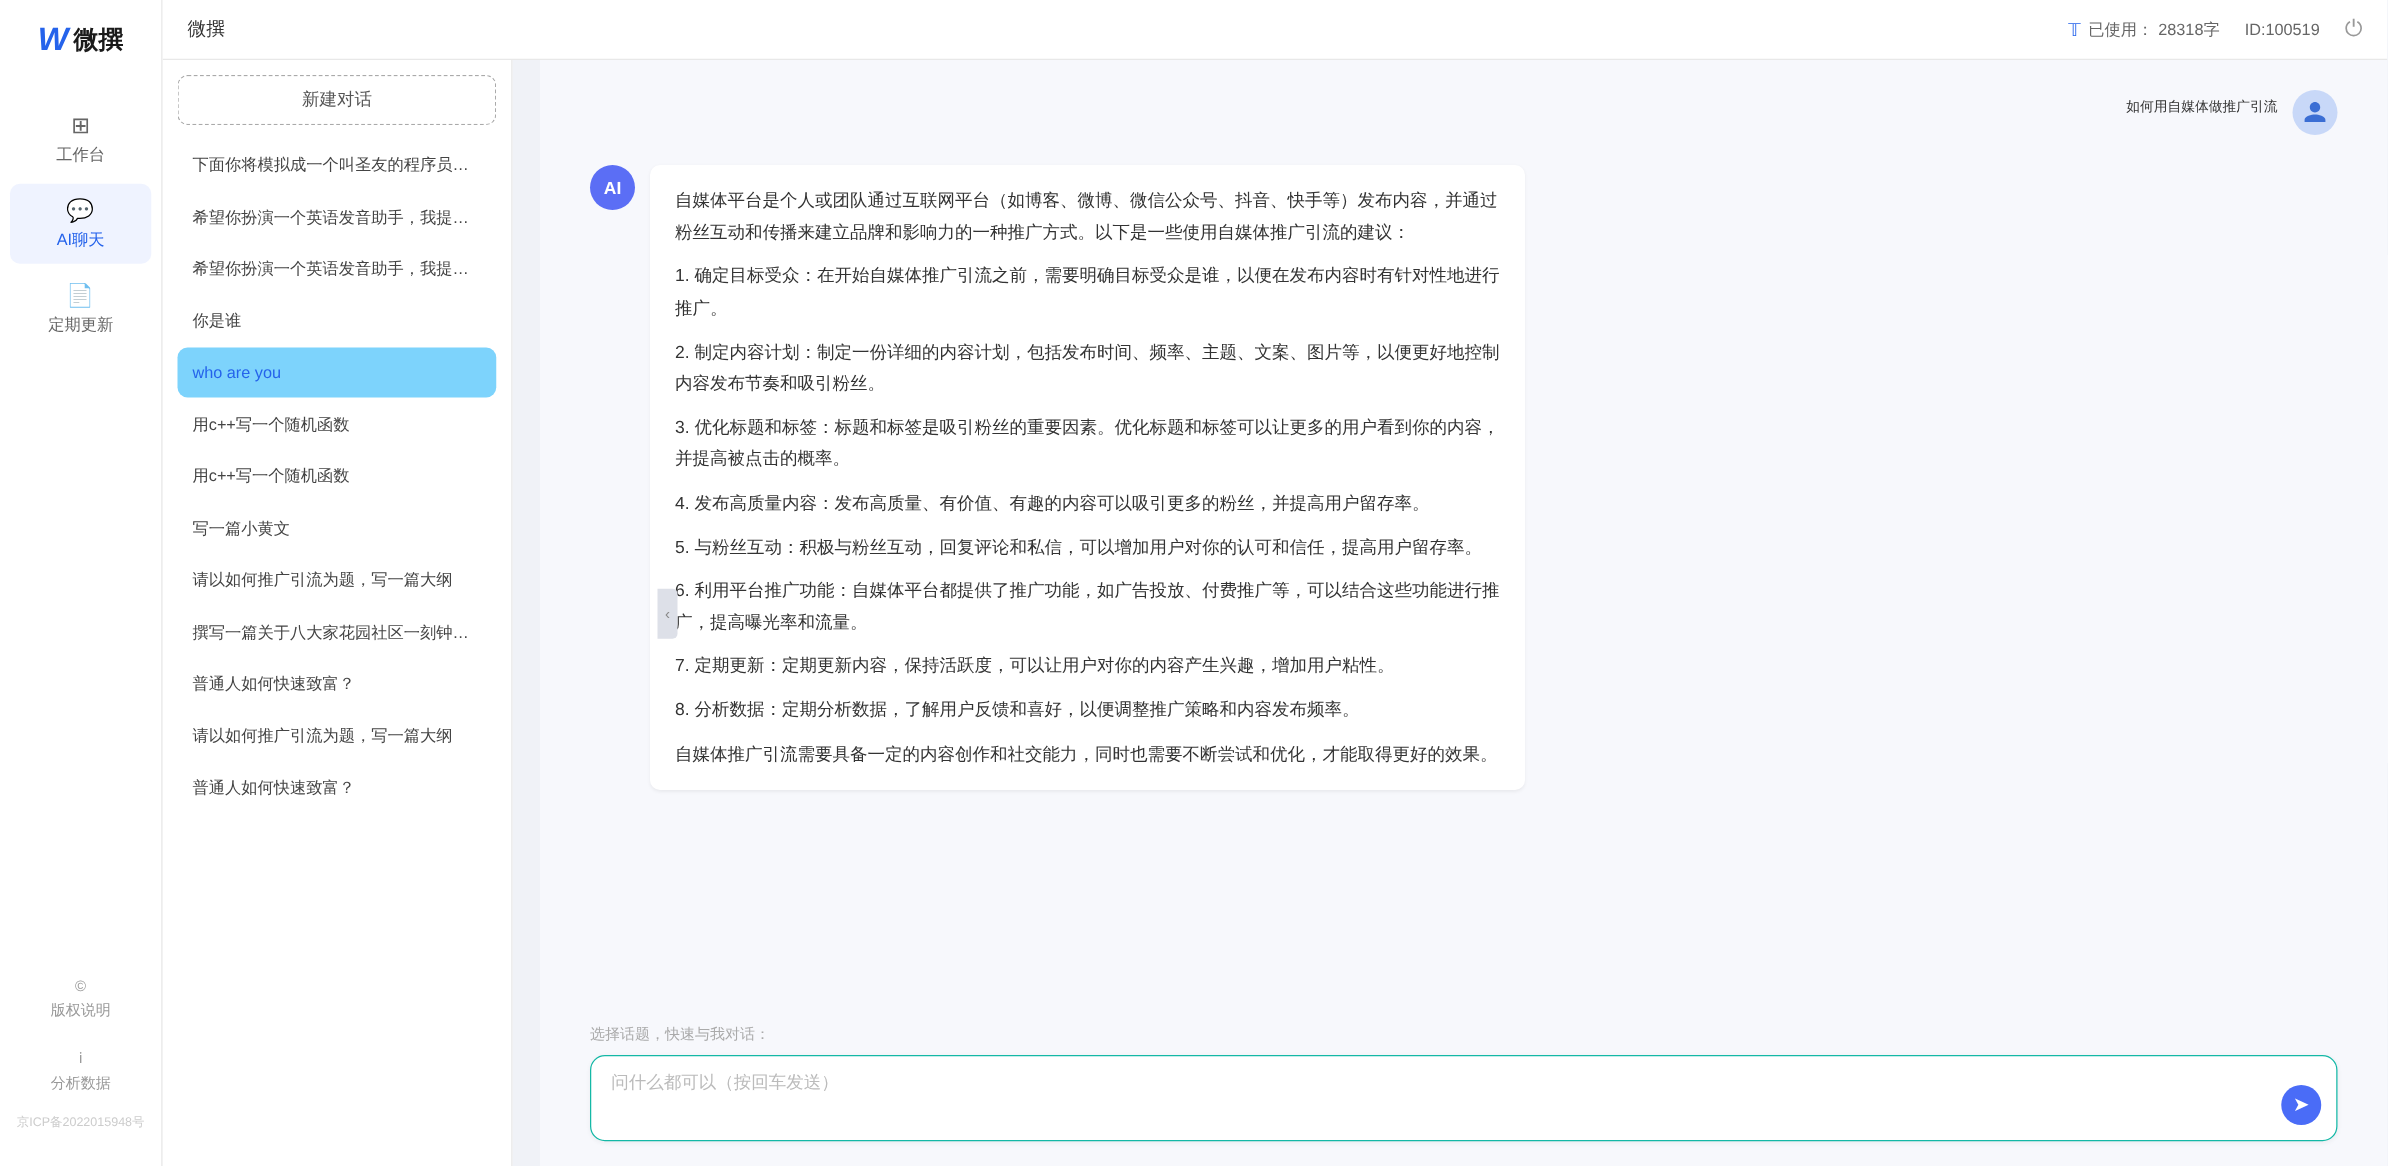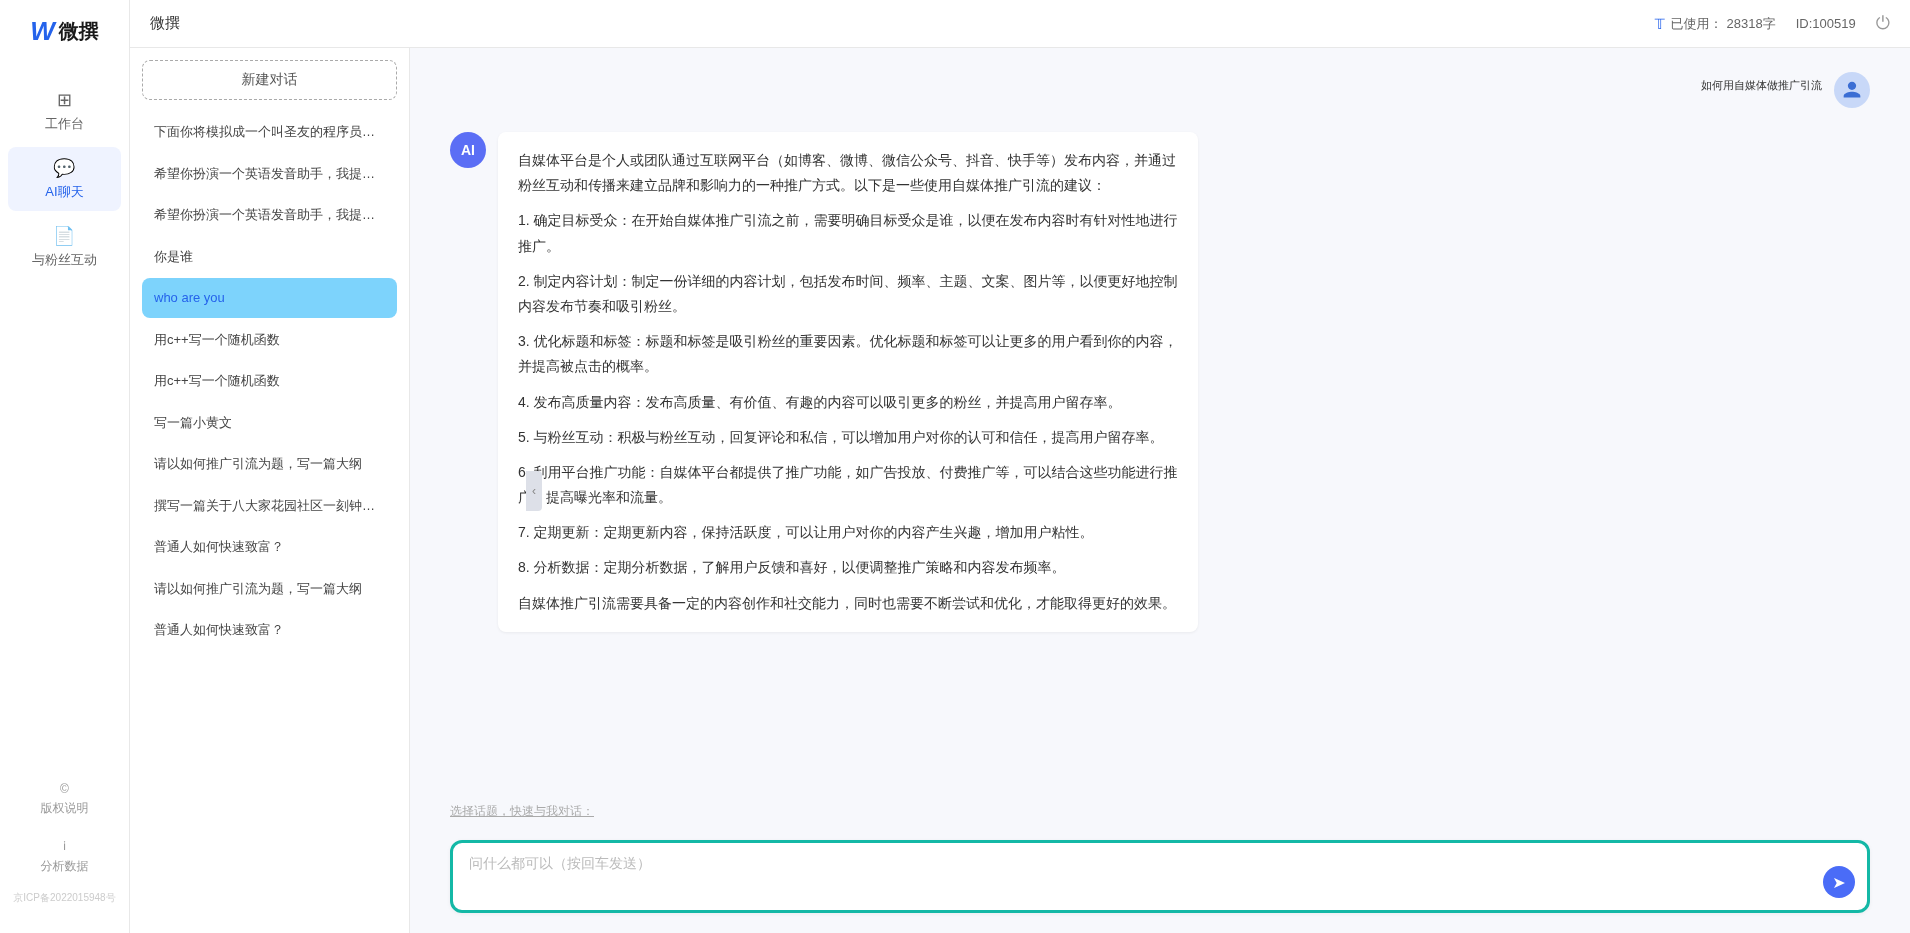--- a/index.html
+++ b/index.html
@@ -53,22 +53,22 @@
     .avatar.ai-avatar { background: #5b6ef5; color: #fff; font-size: 14px; font-weight: 700; }
 
     .message-bubble { max-width: 700px; }
     .message-bubble.user-bubble { background: transparent; color: #333; font-size: 11px; font-weight: 500; padding-top: 6px; }
     .message-bubble.ai-bubble { background: #fff; border-radius: 8px; padding: 16px 20px; color: #333; line-height: 1.8; font-size: 14px; box-shadow: 0 1px 3px rgba(0,0,0,0.06); }
     .ai-bubble p { margin-bottom: 10px; }
     .ai-bubble p:last-child { margin-bottom: 0; }
 
     
     .chat-input-area { padding: 12px 40px 20px; background: #f7f8fc; }
-    .quick-topics { font-size: 12px; color: #aaa; margin-bottom: 20px; text-decoration: underline; }
-    .input-box { background: #fff; border-radius: 12px; border: 3px solid #14b8a6; padding: 12px 22px 12px 16px; position: relative; box-shadow: 0 1px 4px rgba(0,0,0,0.05); }
+    .quick-topics { font-size: 12px; color: #aaa; margin-bottom: 8px; }
+    .input-box { background: #fff; border-radius: 12px; border: 1px solid #14b8a6; padding: 12px 22px 12px 16px; position: relative; box-shadow: 0 1px 4px rgba(0,0,0,0.05); }
     .input-box textarea { width: 100%; border: none; outline: none; resize: none; font-size: 14px; color: #333; background: transparent; min-height: 40px; max-height: 120px; font-family: inherit; }
     .input-box textarea::placeholder { color: #bbb; }
     .send-btn { position: absolute; right: 12px; bottom: 12px; width: 32px; height: 32px; background: #4a6cf7; border-radius: 50%; border: none; cursor: pointer; display: flex; align-items: center; justify-content: center; color: #fff; font-size: 16px; }
 
     
     .chat-messages::-webkit-scrollbar, .chat-list::-webkit-scrollbar { width: 4px; }
     .chat-messages::-webkit-scrollbar-thumb, .chat-list::-webkit-scrollbar-thumb { background: #ddd; border-radius: 4px; }
   </style>
 </head>
 <body>
@@ -82,21 +82,21 @@
     <div class="nav-item">
       <span class="nav-icon">⊞</span>
       <span>工作台</span>
     </div>
     <div class="nav-item active">
       <span class="nav-icon">💬</span>
       <span>AI聊天</span>
     </div>
     <div class="nav-item">
       <span class="nav-icon">📄</span>
-      <span>与粉丝互动</span>
+      <span>定期更新</span>
     </div>
   </div>
   <div class="sidebar-footer">
     <div class="footer-item">
       <span>©</span>
       <span>版权说明</span>
     </div>
     <div class="footer-item">
       <span>ℹ</span>
       <span>分析数据</span>
@@ -113,21 +113,21 @@
       <div class="topbar-usage">
         <span style="color:#2563eb; font-size:14px; margin-right:2px;">𝕋</span>
         <span>已使用：</span>
         <span>28318字</span>
       </div>
       <span>ID:100519</span>
       <span class="topbar-power">⏻</span>
     </div>
   </div>
 
-  <div class="content" style="position:relative;">
+  <div class="content" style="position:relative;gap:22px;">
 
     <div class="chat-list">
       <button class="new-chat-btn">新建对话</button>
 
       <div class="chat-item">下面你将模拟成一个叫圣友的程序员，我说...</div>
       <div class="chat-item">希望你扮演一个英语发音助手，我提供给你...</div>
       <div class="chat-item">希望你扮演一个英语发音助手，我提供给你...</div>
       <div class="chat-item">你是谁</div>
       <div class="chat-item active">who are you</div>
       <div class="chat-item">用c++写一个随机函数</div>

